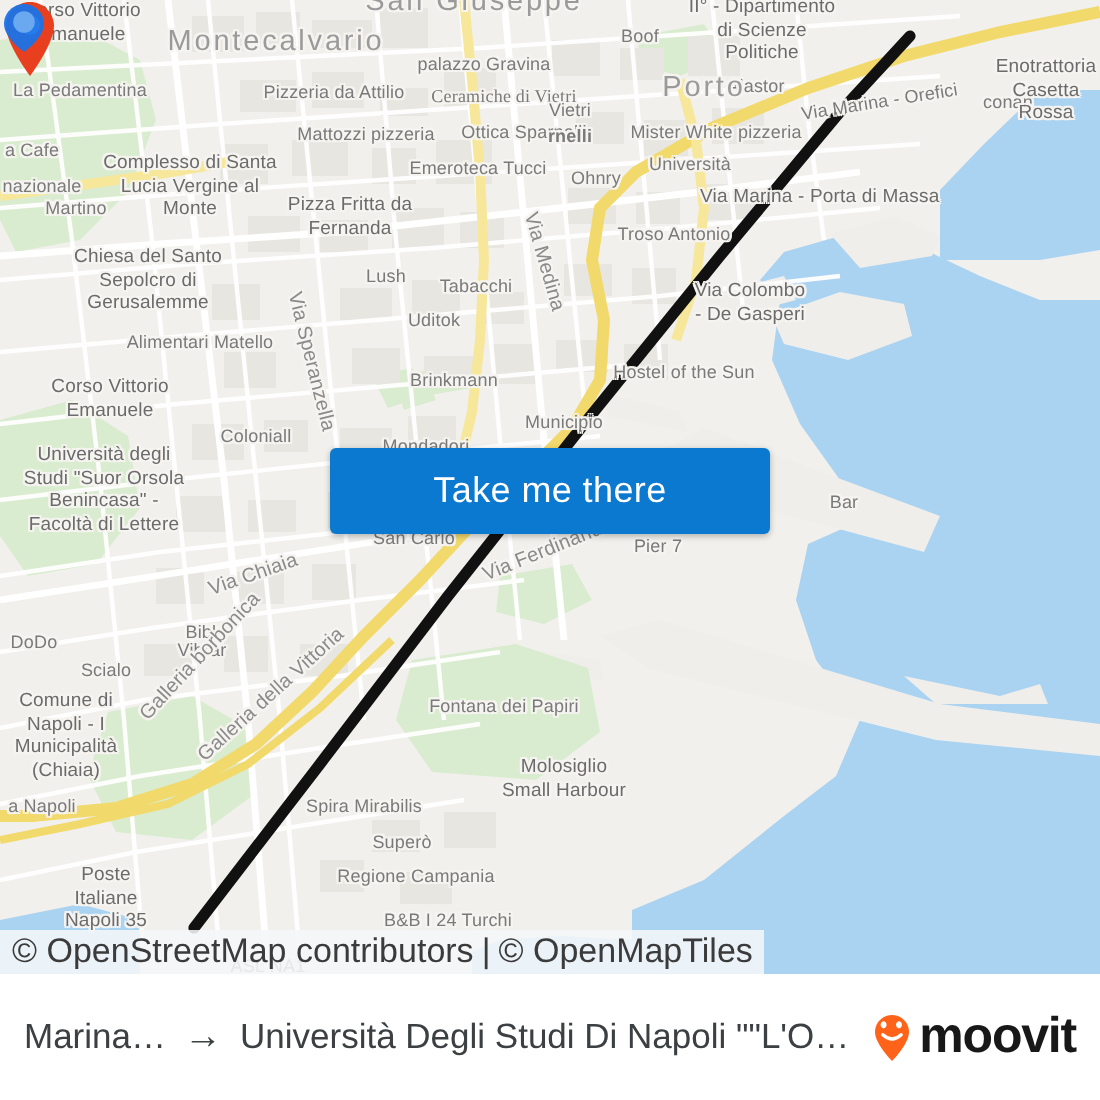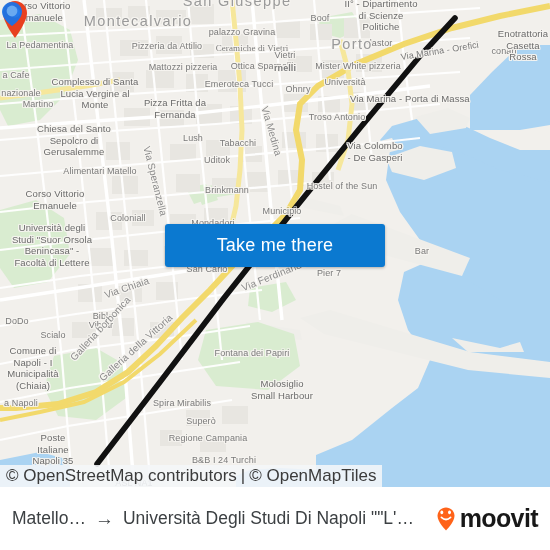--- a/index.html
+++ b/index.html
@@ -307,21 +307,21 @@
 
     <div id="attrib">
       <span>© OpenStreetMap contributors</span>
       <span class="sep">|</span>
       <span>© OpenMapTiles</span>
     </div>
   </div>
 
   <div id="footer">
     <div id="trip">
-      <span id="origin-label" class="endpoint">Matello…</span>
+      <span id="origin-label" class="endpoint">Marina…</span>
       <span id="trip-arrow">→</span>
       <span id="dest-label" class="endpoint">Università Degli Studi Di Napoli ""L'Orie…</span>
     </div>
     <div id="brand">
       <svg width="26" height="26" viewBox="0 0 26 26">
         <path d="M13,1.5 C8.3,1.5 4.5,5.3 4.5,10 C4.5,16 13,24.5 13,24.5 C13,24.5 21.5,16 21.5,10 C21.5,5.3 17.7,1.5 13,1.5 Z" fill="#ff6319"></path>
         <path d="M8.8,8.2 a1.5,1.8 0 1,1 0.01,0" fill="#ffffff"></path>
         <path d="M16.5,8.2 a1.5,1.8 0 1,1 0.01,0" fill="#ffffff"></path>
         <path d="M8.4,11.4 Q13,15.6 17.6,11.4" stroke="#ffffff" stroke-width="1.7" fill="none" stroke-linecap="round"></path>
       </svg>

